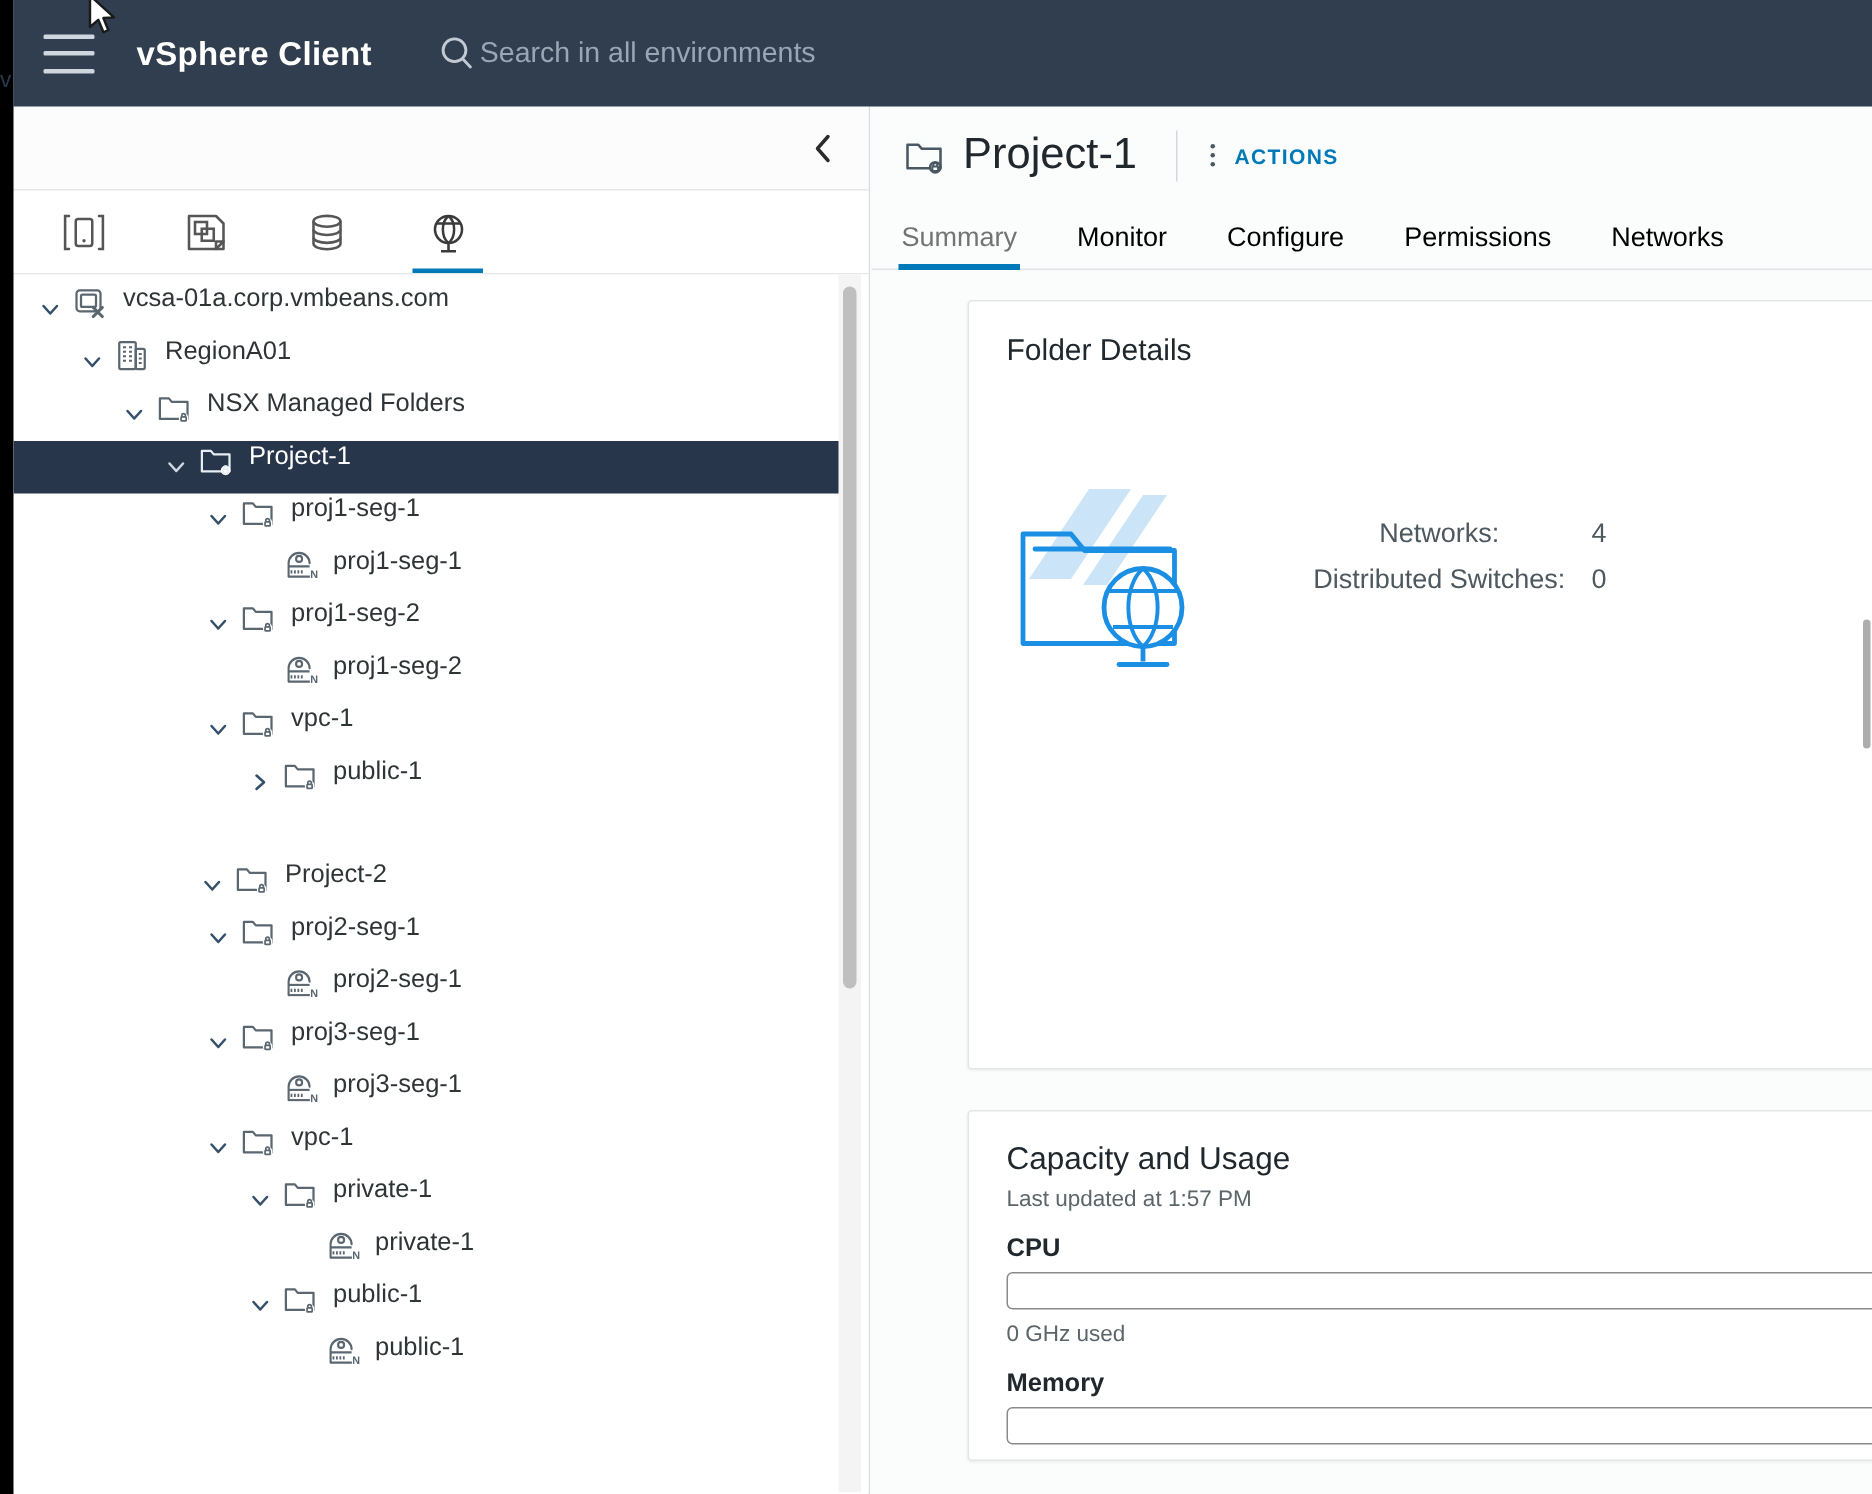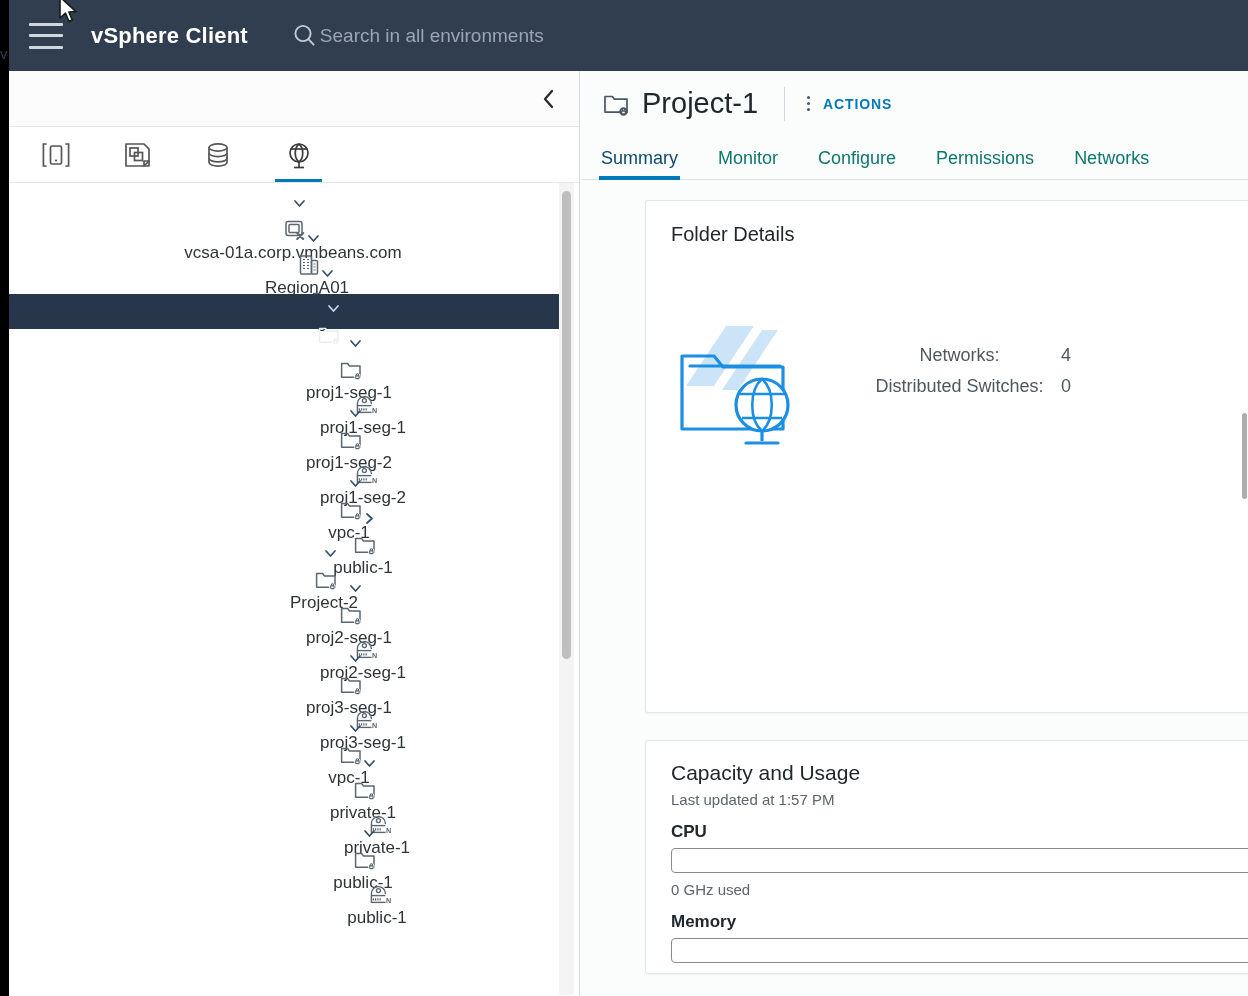--- a/index.html
+++ b/index.html
@@ -120,26 +120,25 @@
   .tree {
     position: relative;
     height: 812px;
     overflow: hidden;
     background: #fff;
     padding-top: 6px;
   }
   .tree-row {
     position: relative;
     height: 35px;
-    display: flex; align-items: center;
+    display: flex; 
     cursor: pointer;
     white-space: nowrap;
     font-size: 17px;
     color: #2f3437;
-    flex-direction: column;
   }
   .tree-row.selected {
     background: #27364a;
     color: #fff;
   }
   .twisty {
     width: 28px; height: 35px;
     display: flex; align-items: center; justify-content: center;
     color: #34506b;
     flex: 0 0 28px;
@@ -228,27 +227,27 @@
     display: flex;
     align-items: flex-end;
     padding-left: 20px;
     height: 44px;
     border-bottom: 1px solid #e0e4e7;
     background: #fbfcfc;
     white-space: nowrap;
   }
   .tab {
     font-size: 18px;
-    color: #0f766e;
+    color: #000000;
     padding: 0 0 10px 0;
     margin-right: 40px;
     position: relative;
     cursor: pointer;
   }
-  .tab.active { color: #0c4a6e; }
+  .tab.active { color: #737373; }
   .tab.active::after {
     content: "";
     position: absolute; left: -2px; right: -2px; bottom: -1px;
     height: 4px; background: #0079b8;
   }
 
   .content { padding: 20px 0 0 20px; margin-left: 44px; }
   .card {
     background: #fff;
     border: 1px solid #e3e6e9;
@@ -528,21 +527,21 @@
             <span class="node-icon">
               <svg width="24" height="24" viewBox="0 0 24 24" fill="none" stroke="#5b6770" stroke-width="1.5">
                 <path d="M2.6 5.6 h6 l1.9 2.3 H21 v11.4 H2.6 Z" stroke-linejoin="round"></path>
                 <circle cx="18.4" cy="18.6" r="3.2" fill="#ffffff" stroke="none"></circle>
                 <path d="M17.2 17.9 v-1 a1.2 1.2 0 0 1 2.4 0 v1" stroke-width="1.15"></path>
                 <rect x="16.7" y="17.9" width="3.4" height="2.7" rx=".5" stroke-width="1.15"></rect>
               </svg>
             </span>
             <span class="node-label">public-1</span>
           </div>
-          <div class="tree-row" style="padding-left: 72px;">
+          <div class="tree-row" style="padding-left: 118px; margin-top: 34px;">
             <span class="twisty">
               <svg width="15" height="15" viewBox="0 0 15 15">
                 <polyline points="3,5 7.5,10 12,5" fill="none" stroke="#34506b" stroke-width="1.7" stroke-linecap="round" stroke-linejoin="round"></polyline>
               </svg>
             </span>
             <span class="node-icon">
               <svg width="24" height="24" viewBox="0 0 24 24" fill="none" stroke="#5b6770" stroke-width="1.5">
                 <path d="M2.6 5.6 h6 l1.9 2.3 H21 v11.4 H2.6 Z" stroke-linejoin="round"></path>
                 <circle cx="18.4" cy="18.6" r="3.2" fill="#ffffff" stroke="none"></circle>
                 <path d="M17.2 17.9 v-1 a1.2 1.2 0 0 1 2.4 0 v1" stroke-width="1.15"></path>

